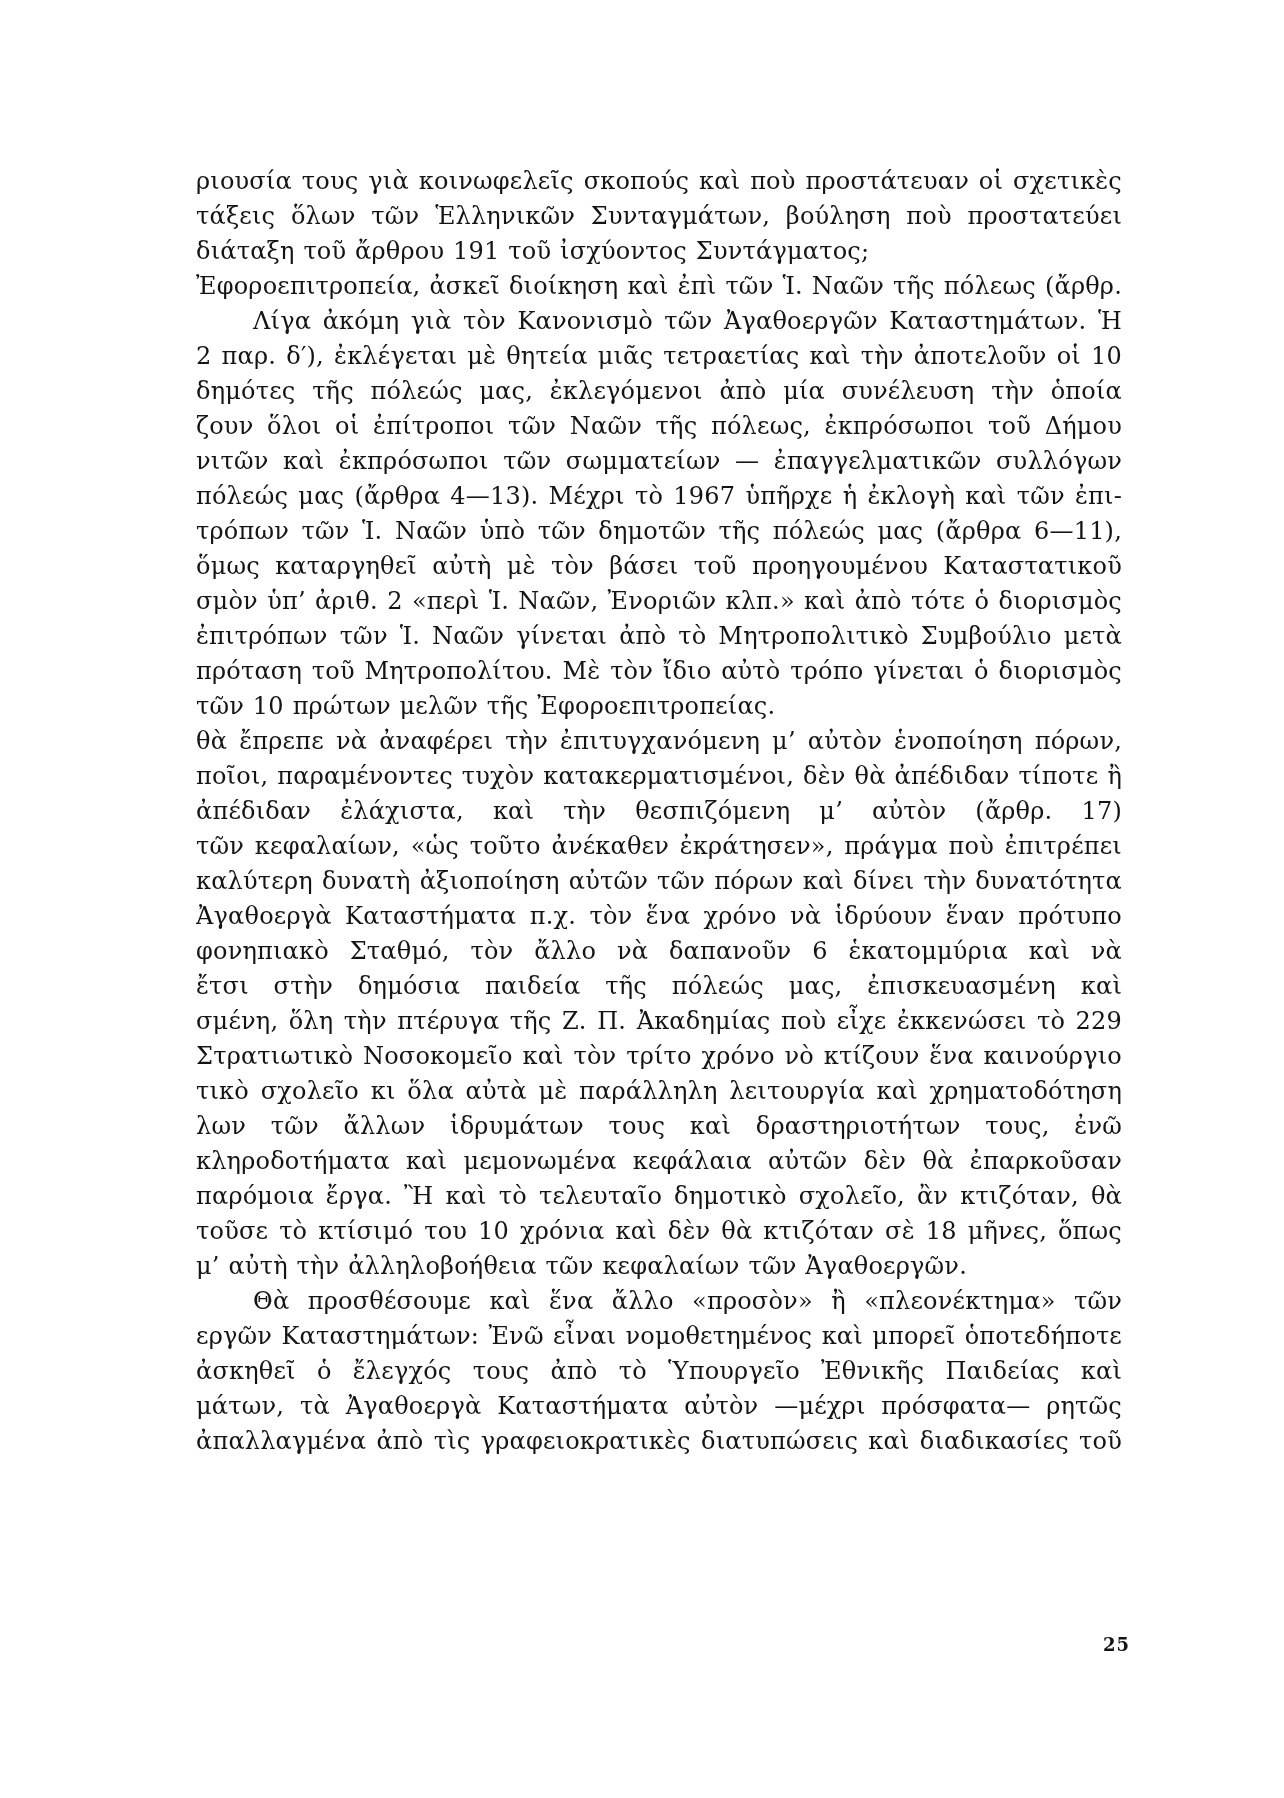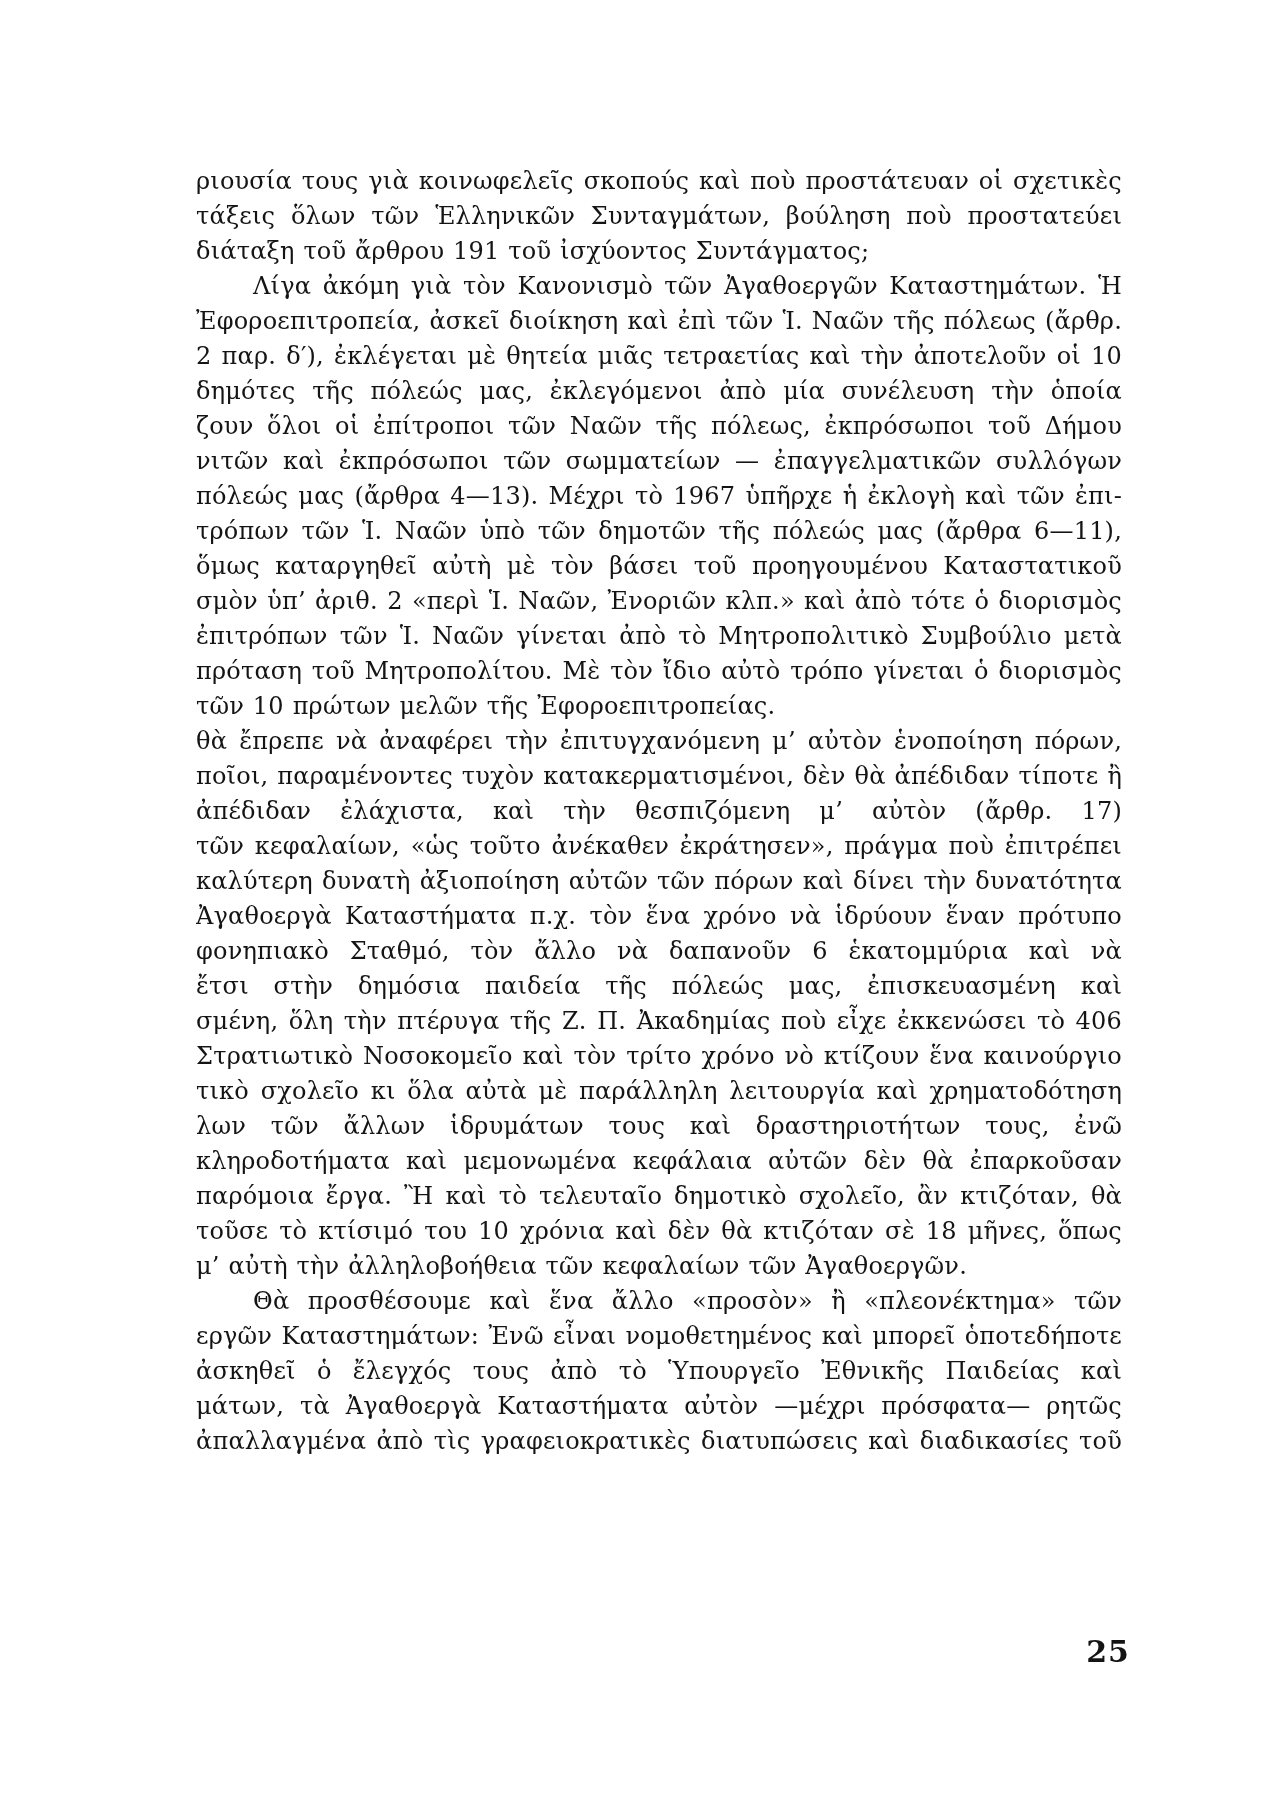--- a/index.html
+++ b/index.html
@@ -43,56 +43,56 @@
   .ln.pe {
     text-align-last: left;
     -moz-text-align-last: left;
   }
   .page-num {
     position: absolute;
     top: 1634px;
     left: 196px;
     width: 934px;
     text-align: right;
-    font-size: 30px;
+    font-size: 18px;
     font-weight: 700;
     letter-spacing: 1px;
     color: #141414;
   }
 </style>
 </head>
 <body>
 
 <div class="paper">
   <div class="text-block">
     <div class="ln">ριουσία τους γιὰ κοινωφελεῖς σκοπούς καὶ ποὺ προστάτευαν οἱ σχετικὲς δια-</div>
     <div class="ln">τάξεις ὅλων τῶν Ἑλληνικῶν Συνταγμάτων, βούληση ποὺ προστατεύει καὶ ἡ</div>
     <div class="ln pe">διάταξη τοῦ ἄρθρου 191 τοῦ ἰσχύοντος Συντάγματος;</div>
+    <div class="ln">Ἐφοροεπιτροπεία, ἀσκεῖ διοίκηση καὶ ἐπὶ τῶν Ἱ. Ναῶν τῆς πόλεως (ἄρθρ.</div>
     <div class="ln ind">Λίγα ἀκόμη γιὰ τὸν Κανονισμὸ τῶν Ἀγαθοεργῶν Καταστημάτων. Ἡ</div>
-    <div class="ln">Ἐφοροεπιτροπεία, ἀσκεῖ διοίκηση καὶ ἐπὶ τῶν Ἱ. Ναῶν τῆς πόλεως (ἄρθρ.</div>
     <div class="ln">2 παρ. δ′), ἐκλέγεται μὲ θητεία μιᾶς τετραετίας καὶ τὴν ἀποτελοῦν οἱ 10</div>
     <div class="ln">δημότες τῆς πόλεώς μας, ἐκλεγόμενοι ἀπὸ μία συνέλευση τὴν ὁποία ἀπαρτί-</div>
     <div class="ln">ζουν ὅλοι οἱ ἐπίτροποι τῶν Ναῶν τῆς πόλεως, ἐκπρόσωποι τοῦ Δήμου Ἰωαν-</div>
     <div class="ln">νιτῶν καὶ ἐκπρόσωποι τῶν σωμματείων — ἐπαγγελματικῶν συλλόγων τῆς</div>
     <div class="ln">πόλεώς μας (ἄρθρα 4—13). Μέχρι τὸ 1967 ὑπῆρχε ἡ ἐκλογὴ καὶ τῶν ἐπι-</div>
     <div class="ln">τρόπων τῶν Ἱ. Ναῶν ὑπὸ τῶν δημοτῶν τῆς πόλεώς μας (ἄρθρα 6—11), ἔχει</div>
     <div class="ln">ὅμως καταργηθεῖ αὐτὴ μὲ τὸν βάσει τοῦ προηγουμένου Καταστατικοῦ Χάρτου</div>
     <div class="ln">σμὸν ὑπ’ ἀριθ. 2 «περὶ Ἱ. Ναῶν, Ἐνοριῶν κλπ.» καὶ ἀπὸ τότε ὁ διορισμὸς τῶν</div>
     <div class="ln">ἐπιτρόπων τῶν Ἱ. Ναῶν γίνεται ἀπὸ τὸ Μητροπολιτικὸ Συμβούλιο μετὰ ἀπὸ</div>
     <div class="ln">πρόταση τοῦ Μητροπολίτου. Μὲ τὸν ἴδιο αὐτὸ τρόπο γίνεται ὁ διορισμὸς καὶ</div>
     <div class="ln pe">τῶν 10 πρώτων μελῶν τῆς Ἐφοροεπιτροπείας.</div>
     <div class="ln">θὰ ἔπρεπε νὰ ἀναφέρει τὴν ἐπιτυγχανόμενη μ’ αὐτὸν ἑνοποίηση πόρων, οἱ ὁ-</div>
     <div class="ln">ποῖοι, παραμένοντες τυχὸν κατακερματισμένοι, δὲν θὰ ἀπέδιδαν τίποτε ἢ θὰ</div>
     <div class="ln">ἀπέδιδαν ἐλάχιστα, καὶ τὴν θεσπιζόμενη μ’ αὐτὸν (ἄρθρ. 17) ἀλληλοβοήθεια</div>
     <div class="ln">τῶν κεφαλαίων, «ὡς τοῦτο ἀνέκαθεν ἐκράτησεν», πράγμα ποὺ ἐπιτρέπει τὴν</div>
     <div class="ln">καλύτερη δυνατὴ ἀξιοποίηση αὐτῶν τῶν πόρων καὶ δίνει τὴν δυνατότητα στὰ</div>
     <div class="ln">Ἀγαθοεργὰ Καταστήματα π.χ. τὸν ἕνα χρόνο νὰ ἱδρύουν ἕναν πρότυπο Βρε-</div>
     <div class="ln">φονηπιακὸ Σταθμό, τὸν ἄλλο νὰ δαπανοῦν 6 ἑκατομμύρια καὶ νὰ ἀποδίδουν</div>
     <div class="ln">ἔτσι στὴν δημόσια παιδεία τῆς πόλεώς μας, ἐπισκευασμένη καὶ διαρρυθμι-</div>
-    <div class="ln">σμένη, ὅλη τὴν πτέρυγα τῆς Ζ. Π. Ἀκαδημίας ποὺ εἶχε ἐκκενώσει τὸ 406</div>
+    <div class="ln">σμένη, ὅλη τὴν πτέρυγα τῆς Ζ. Π. Ἀκαδημίας ποὺ εἶχε ἐκκενώσει τὸ 229</div>
     <div class="ln">Στρατιωτικὸ Νοσοκομεῖο καὶ τὸν τρίτο χρόνο νὸ κτίζουν ἕνα καινούργιο δημο-</div>
     <div class="ln">τικὸ σχολεῖο κι ὅλα αὐτὰ μὲ παράλληλη λειτουργία καὶ χρηματοδότηση ὅ-</div>
     <div class="ln">λων τῶν ἄλλων ἱδρυμάτων τους καὶ δραστηριοτήτων τους, ἐνῶ μεμονωμένα</div>
     <div class="ln">κληροδοτήματα καὶ μεμονωμένα κεφάλαια αὐτῶν δὲν θὰ ἐπαρκοῦσαν ποτὲ γιὰ</div>
     <div class="ln">παρόμοια ἔργα. Ἢ καὶ τὸ τελευταῖο δημοτικὸ σχολεῖο, ἂν κτιζόταν, θὰ κρα-</div>
     <div class="ln">τοῦσε τὸ κτίσιμό του 10 χρόνια καὶ δὲν θὰ κτιζόταν σὲ 18 μῆνες, ὅπως ἔγινε</div>
     <div class="ln pe">μ’ αὐτὴ τὴν ἀλληλοβοήθεια τῶν κεφαλαίων τῶν Ἀγαθοεργῶν.</div>
     <div class="ln ind">Θὰ προσθέσουμε καὶ ἕνα ἄλλο «προσὸν» ἢ «πλεονέκτημα» τῶν Ἀγαθο-</div>
     <div class="ln">εργῶν Καταστημάτων: Ἐνῶ εἶναι νομοθετημένος καὶ μπορεῖ ὁποτεδήποτε νὰ</div>
     <div class="ln">ἀσκηθεῖ ὁ ἔλεγχός τους ἀπὸ τὸ Ὑπουργεῖο Ἐθνικῆς Παιδείας καὶ Θρησκευ-</div>

